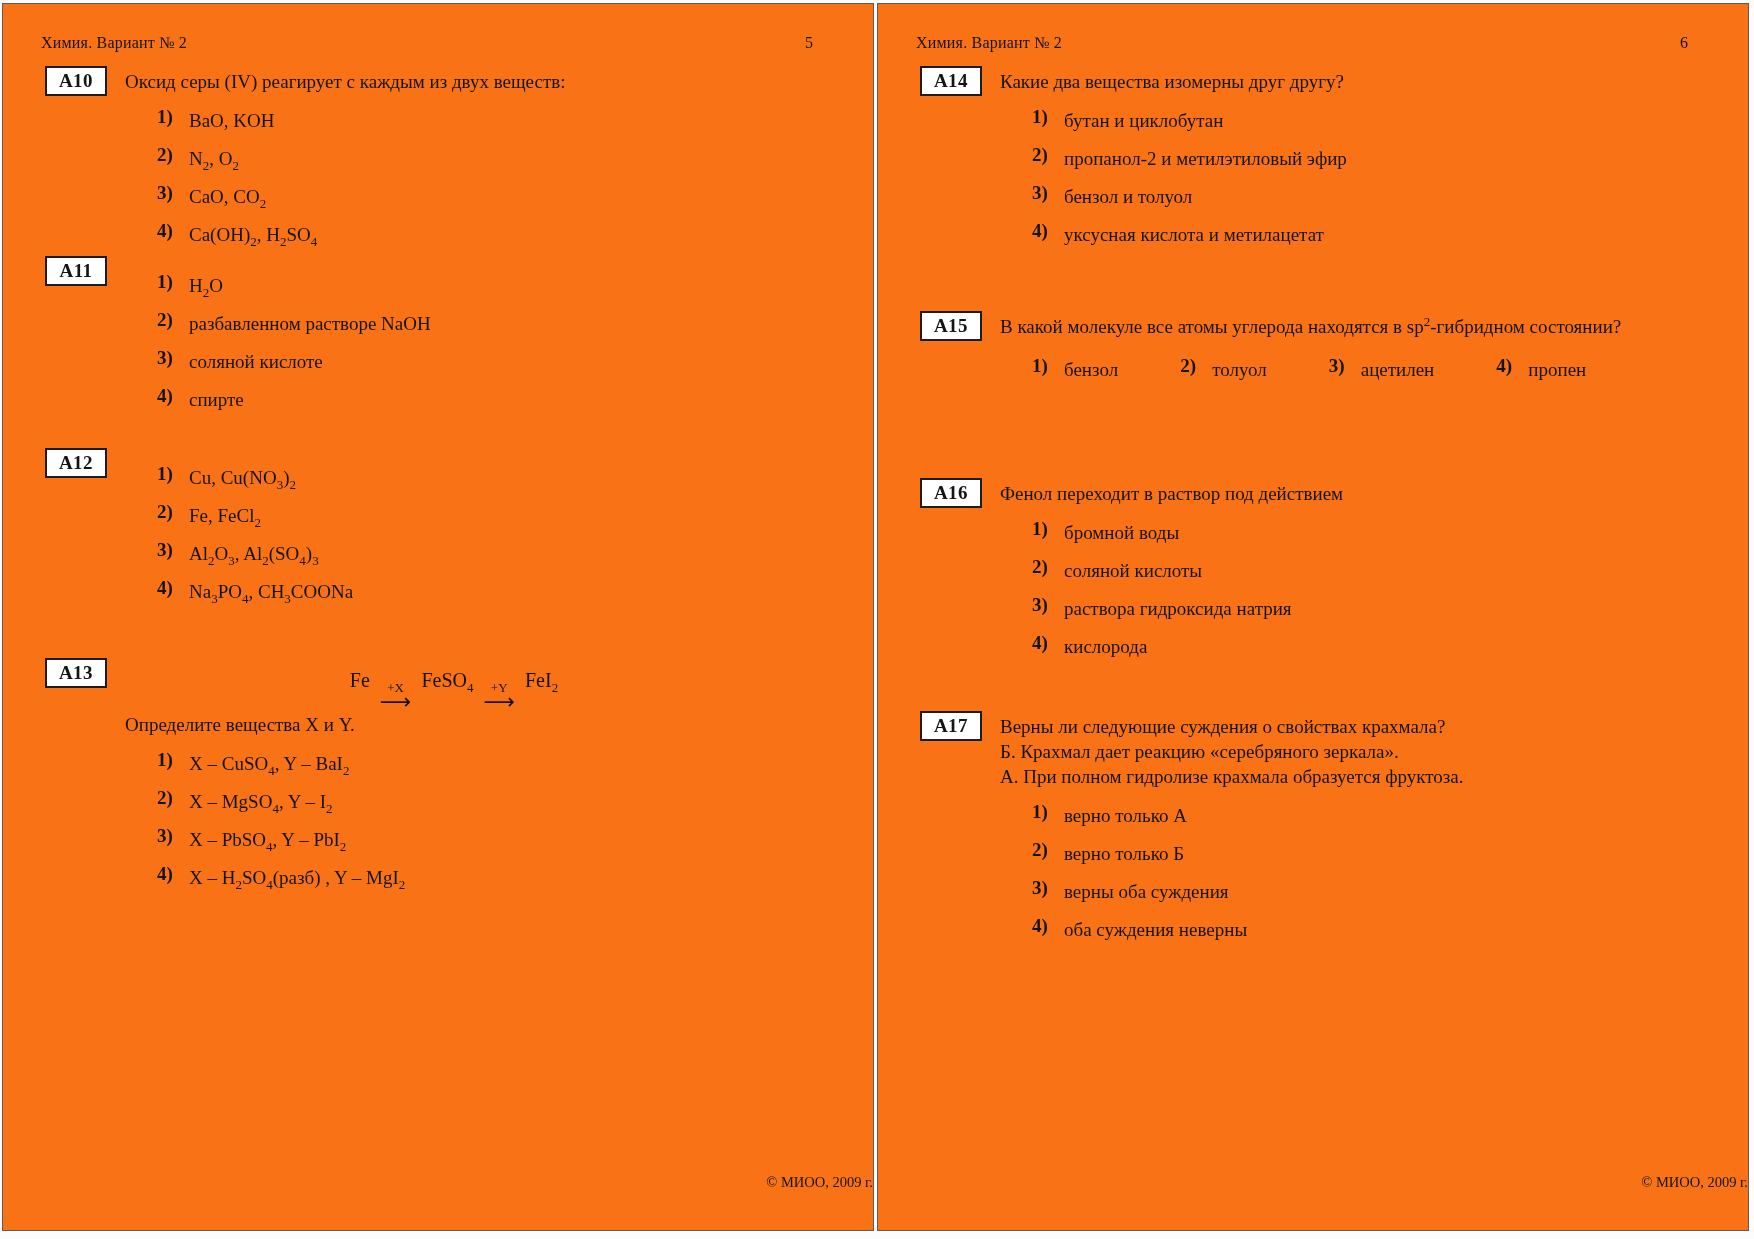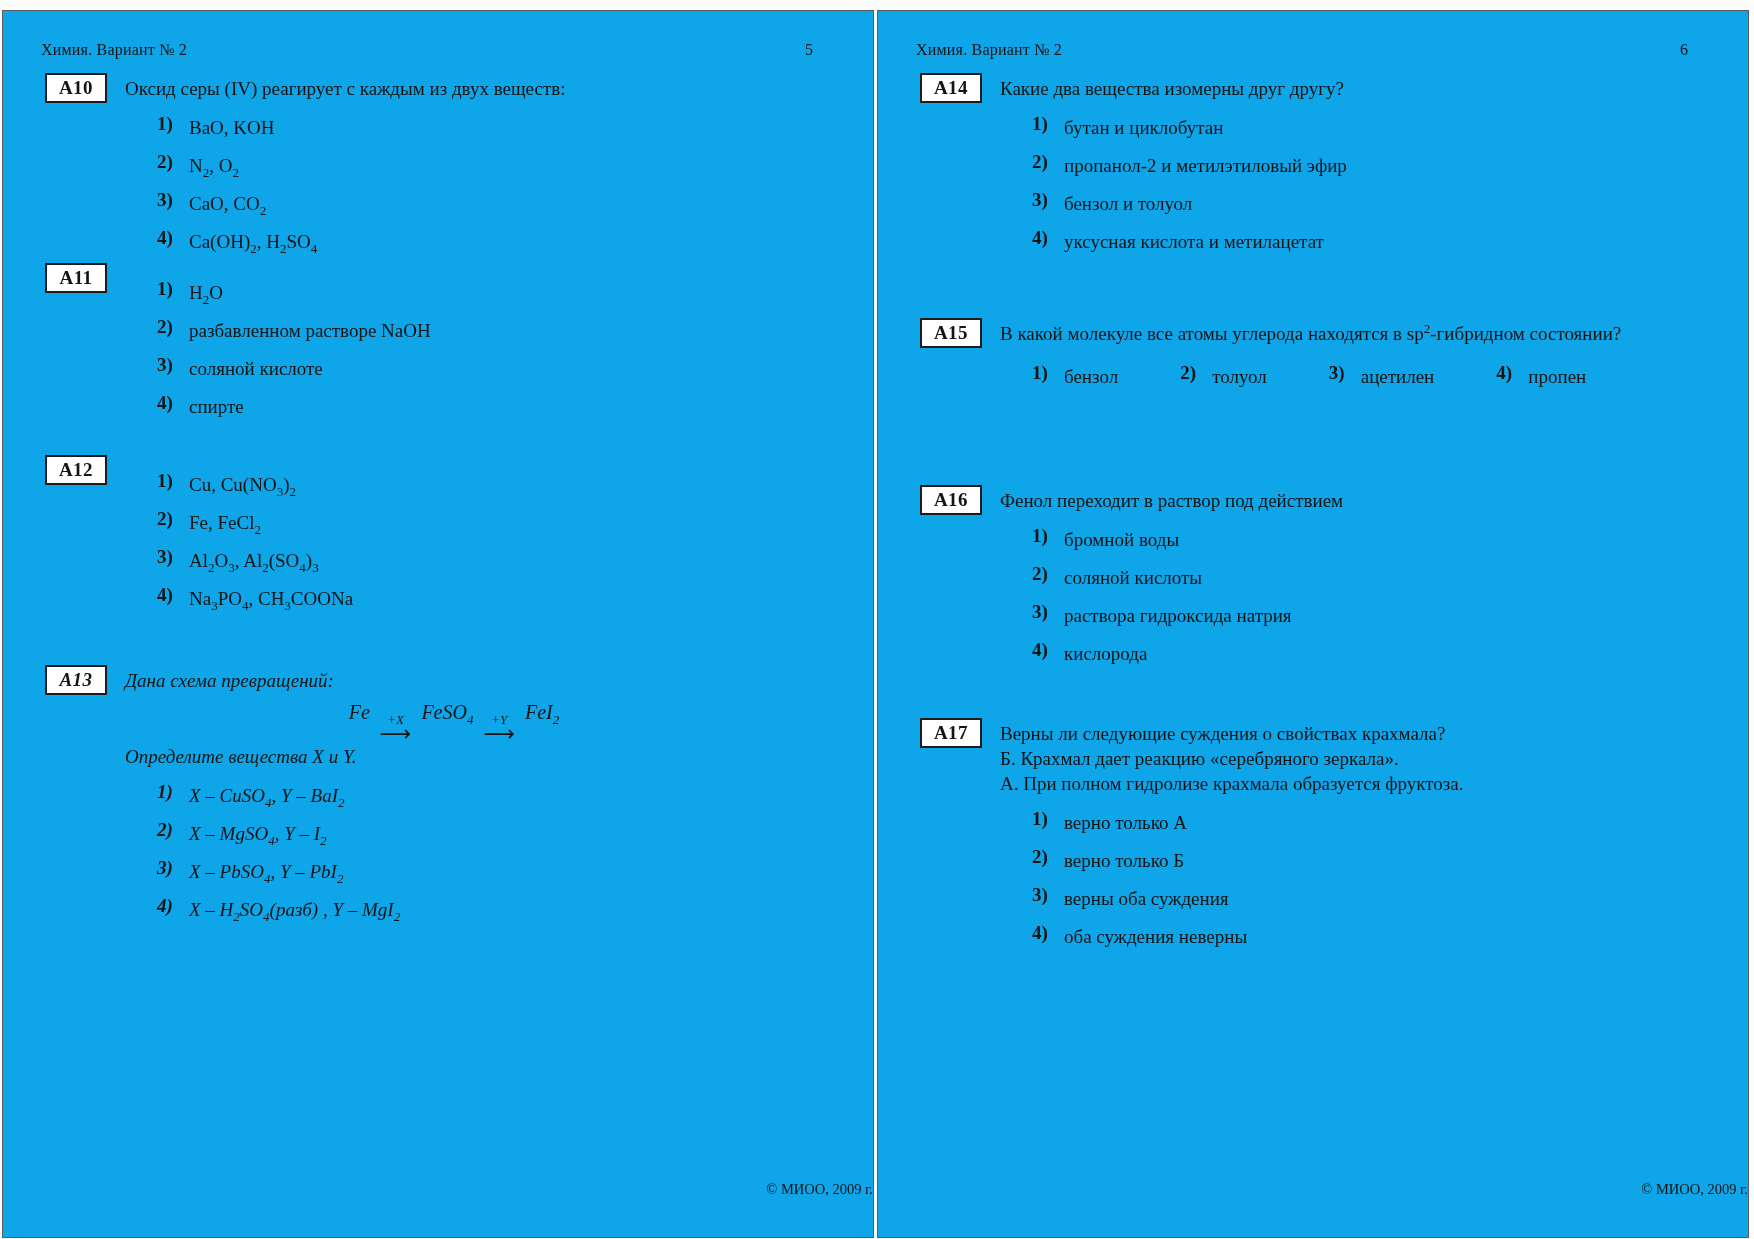--- a/index.html
+++ b/index.html
@@ -2,22 +2,22 @@
 <html><head>
 <meta charset="utf-8">
 <style>
   html,body{margin:0;padding:0;background:#fff;}
   .stage{
     position:relative;width:1754px;height:1239px;background:#fcfcfc;
     font-family:"Liberation Serif","DejaVu Serif",serif;color:#141414;
     overflow:hidden;
   }
   .page{
-    position:absolute;top:10px;width:870px;height:1226px;
-    border:1px solid #5c5c5c;background:#0ea5e9;
+    position:absolute;top:3px;width:870px;height:1226px;
+    border:1px solid #5c5c5c;background:#f97316;
   }
   .page.pleft{left:2px;}
   .page.pright{left:877px;}
   .hdr{position:absolute;top:30px;left:38px;font-size:16px;letter-spacing:.2px;}
   .pagenum{position:absolute;top:30px;right:60px;font-size:16px;}
   .footer{position:absolute;top:1170px;left:0;width:100%;text-align:right;font-size:14.5px;}
   .question{position:absolute;left:42px;width:768px;}
   .qbox{
     position:absolute;left:0;top:-3px;width:62px;height:30px;
     border:2px solid #1c1c1c;display:flex;align-items:center;justify-content:center;
@@ -118,26 +118,25 @@
                 <span class="optn">3)</span>
                 <span class="optt">Al<sub>2</sub>O<sub>3</sub>, Al<sub>2</sub>(SO<sub>4</sub>)<sub>3</sub></span>
               </div>
               <div class="opt">
                 <span class="optn">4)</span>
                 <span class="optt">Na<sub>3</sub>PO<sub>4</sub>, CH<sub>3</sub>COONa</span>
               </div>
             </div>
           </div>
         </div>
-        <div class="question" style="top: 657px; font-style: italic;">
+        <div class="question" style="top: 657px;">
           <div class="qbox">
             <span class="qid">A13</span>
           </div>
           <div class="qbody">
-            <div class="qtext">Дана схема превращений:</div>
             <div class="qscheme">Fe <span class="oa">
                 <span class="oal">+X</span>
                 <span class="oaa">⟶</span>
               </span> FeSO<sub>4</sub> <span class="oa">
                 <span class="oal">+Y</span>
                 <span class="oaa">⟶</span>
               </span> FeI<sub>2</sub></div>
             <div class="qtext">Определите вещества X и Y.</div>
             <div class="opts list">
               <div class="opt">

